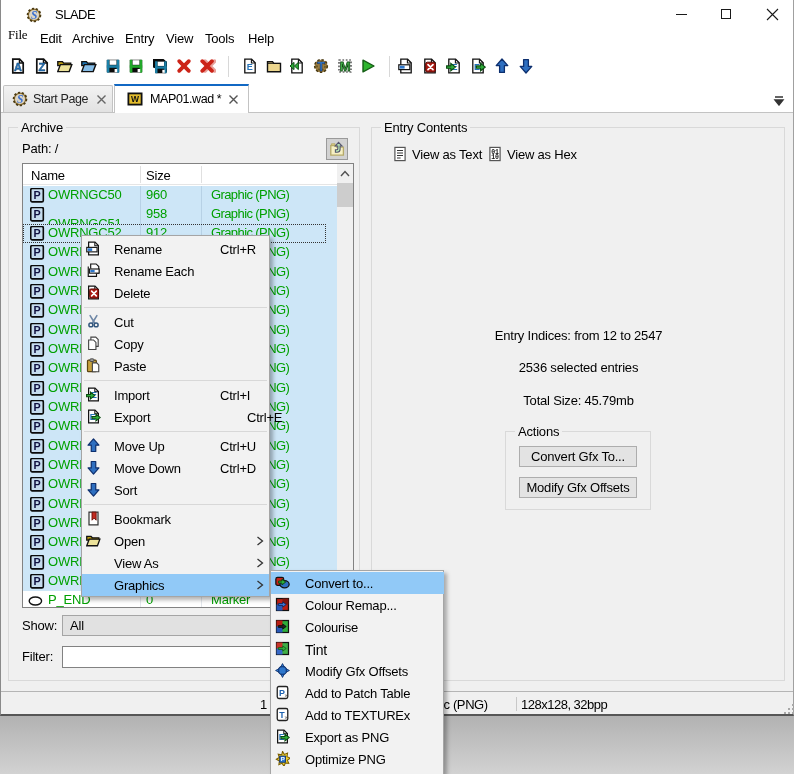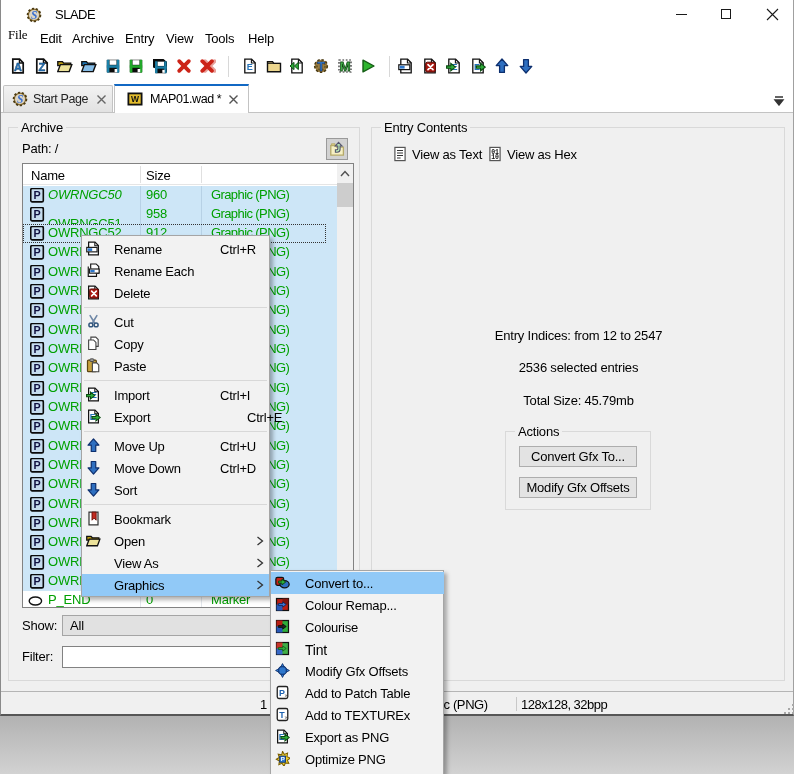--- a/index.html
+++ b/index.html
@@ -237,21 +237,21 @@
 <div style="position:absolute;left:207px;top:168px;height:15px;font-size:13px;margin-top:28px;">Type</div>
 <div style="position:absolute;left:140px;top:166px;width:1px;height:17px;background:#e0e0e0;"></div>
 <div style="position:absolute;left:201px;top:166px;width:1px;height:17px;background:#e0e0e0;"></div>
 <div style="position:absolute;left:23px;top:186px;width:314px;height:19px;background:#cde6f7;"></div>
 <div style="position:absolute;left:30px;top:188px;width:15px;height:15px;">
     <svg width="16" height="16" viewBox="0 0 16 16" style="position:absolute;left:0;top:0;width:15px;height:15px;">
       <rect x="0.8" y="0.4" width="13.4" height="14.4" rx="1.6" fill="#c6dcee" stroke="#0a0a0a" stroke-width="1.7"></rect>
       <text x="7.5" y="12.2" font-family="Liberation Sans" font-size="11.5" font-weight="bold" fill="#101040" text-anchor="middle">P</text>
     </svg>
   </div>
-<div style="position:absolute;left:48px;top:187px;height:15px;font-size:13px;color:#00a000;font-style:italic;">OWRNGC50</div>
+<div style="position:absolute;left:48px;top:187px;height:15px;font-size:13px;color:#00a000;">OWRNGC50</div>
 <div style="position:absolute;left:146px;top:187px;height:15px;font-size:13px;color:#00a000;">960</div>
 <div style="position:absolute;left:211px;top:187px;height:15px;font-size:13px;letter-spacing:-0.6px;color:#00a000;">Graphic (PNG)</div>
 <div style="position:absolute;left:23px;top:205px;width:314px;height:19px;background:#cde6f7;"></div>
 <div style="position:absolute;left:30px;top:207px;width:15px;height:15px;">
     <svg width="16" height="16" viewBox="0 0 16 16" style="position:absolute;left:0;top:0;width:15px;height:15px;">
       <rect x="0.8" y="0.4" width="13.4" height="14.4" rx="1.6" fill="#c6dcee" stroke="#0a0a0a" stroke-width="1.7"></rect>
       <text x="7.5" y="12.2" font-family="Liberation Sans" font-size="11.5" font-weight="bold" fill="#101040" text-anchor="middle">P</text>
     </svg>
   </div>
 <div style="position:absolute;left:48px;top:206px;height:15px;font-size:13px;color:#00a000;margin-top:10px;">OWRNGC51</div>

